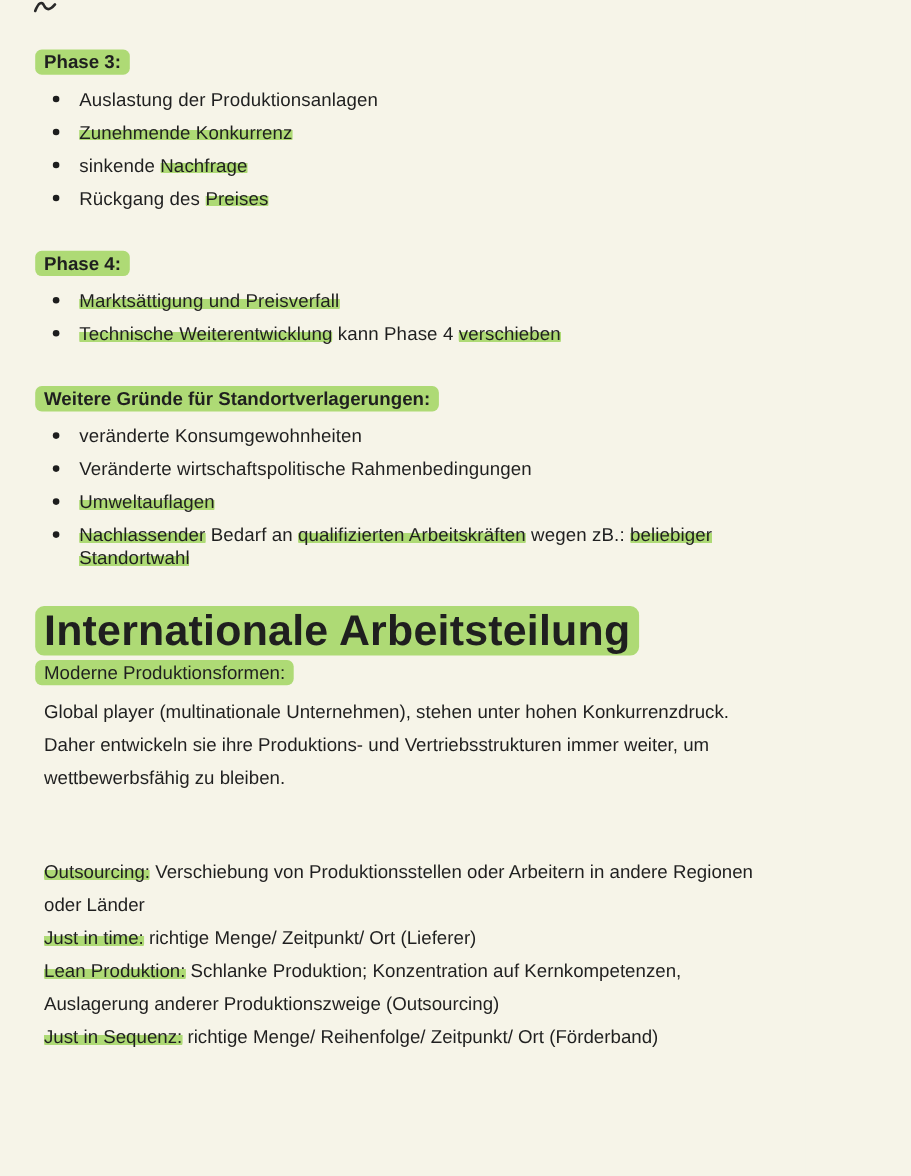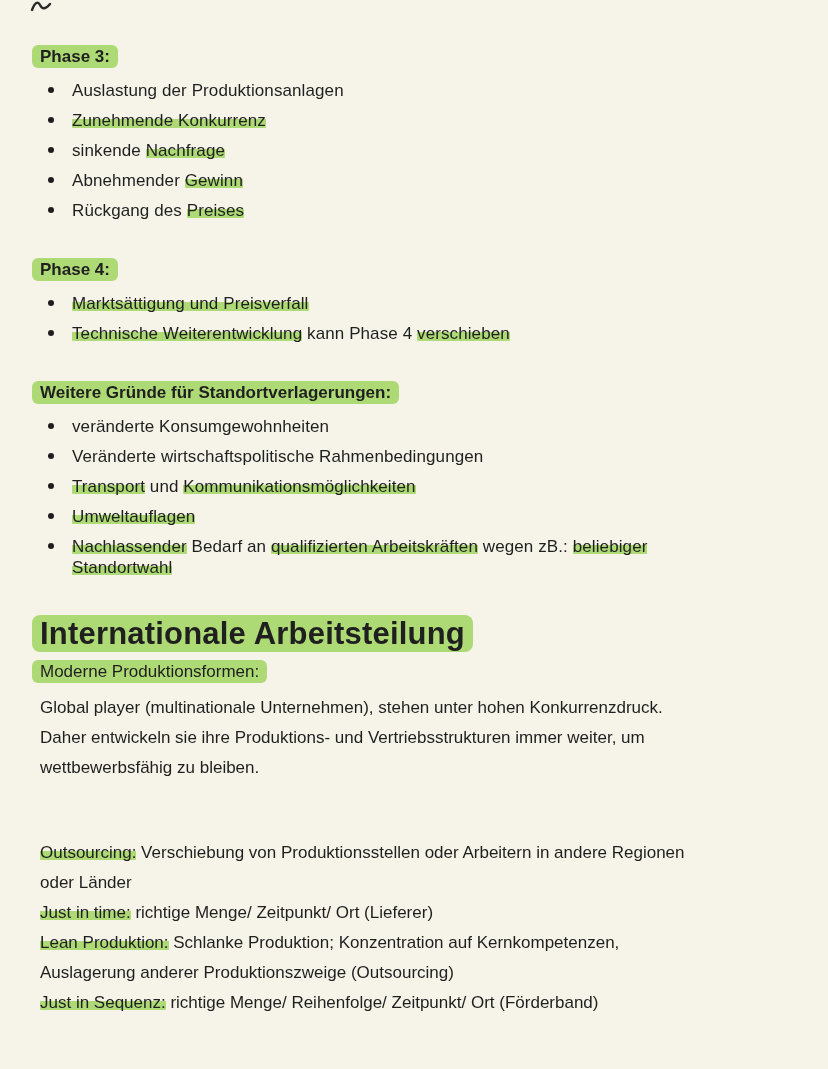--- a/index.html
+++ b/index.html
@@ -66,21 +66,21 @@
     position: absolute;
     left: -24px;
     top: 7px;
     width: 6px;
     height: 6px;
     border-radius: 50%;
     background: #1d1d1d;
   }
   h1.page-title {
     margin: 14px 0 0 0;
-    font-size: 31px;
+    font-size: 39px;
     line-height: 36px;
     font-weight: bold;
     letter-spacing: 0.2px;
   }
   h1.page-title .hl-full {
     border-radius: 8px;
     padding: 1px 8px;
   }
   .subheading {
     margin-top: 9px;
@@ -111,37 +111,35 @@
     <path d="M2 10 C5 2, 8 1, 10 5 C12 9, 15 10, 20 4" fill="none" stroke="#2a2a2a" stroke-width="2.4" stroke-linecap="round"></path>
   </svg>
 
   <div>
       <section class="section">
         <div class="sec-heading"><span class="hl-full">Phase 3:</span></div>
         <ul class="bullets">
           <li class="bullet"><span>Auslastung der Produktionsanlagen</span></li>
           <li class="bullet"><span class="hl">Zunehmende Konkurrenz</span></li>
           <li class="bullet"><span>sinkende </span><span class="hl">Nachfrage</span></li>
-          <li class="bullet"><span>Abnehmender </span><span class="hl">Gewinn</span></li>
           <li class="bullet"><span>Rückgang des </span><span class="hl">Preises</span></li>
         </ul>
       </section>
       <section class="section">
         <div class="sec-heading"><span class="hl-full">Phase 4:</span></div>
         <ul class="bullets">
           <li class="bullet"><span class="hl">Marktsättigung und Preisverfall</span></li>
           <li class="bullet"><span class="hl">Technische Weiterentwicklung</span><span> kann Phase 4 </span><span class="hl">verschieben</span></li>
         </ul>
       </section>
       <section class="section">
         <div class="sec-heading"><span class="hl-full">Weitere Gründe für Standortverlagerungen:</span></div>
         <ul class="bullets">
           <li class="bullet"><span>veränderte Konsumgewohnheiten</span></li>
           <li class="bullet"><span>Veränderte wirtschaftspolitische Rahmenbedingungen</span></li>
-          <li class="bullet"><span class="hl">Transport</span><span> und </span><span class="hl">Kommunikationsmöglichkeiten</span></li>
           <li class="bullet"><span class="hl">Umweltauflagen</span></li>
           <li class="bullet"><span class="hl">Nachlassender</span><span> Bedarf an </span><span class="hl">qualifizierten Arbeitskräften</span><span> wegen zB.: </span><span class="hl">beliebiger Standortwahl</span></li>
         </ul>
       </section>
     </div>
 
   <h1 class="page-title"><span class="hl-full">Internationale Arbeitsteilung</span></h1>
 
   <div class="subheading"><span class="hl-full">Moderne Produktionsformen:</span></div>
 

